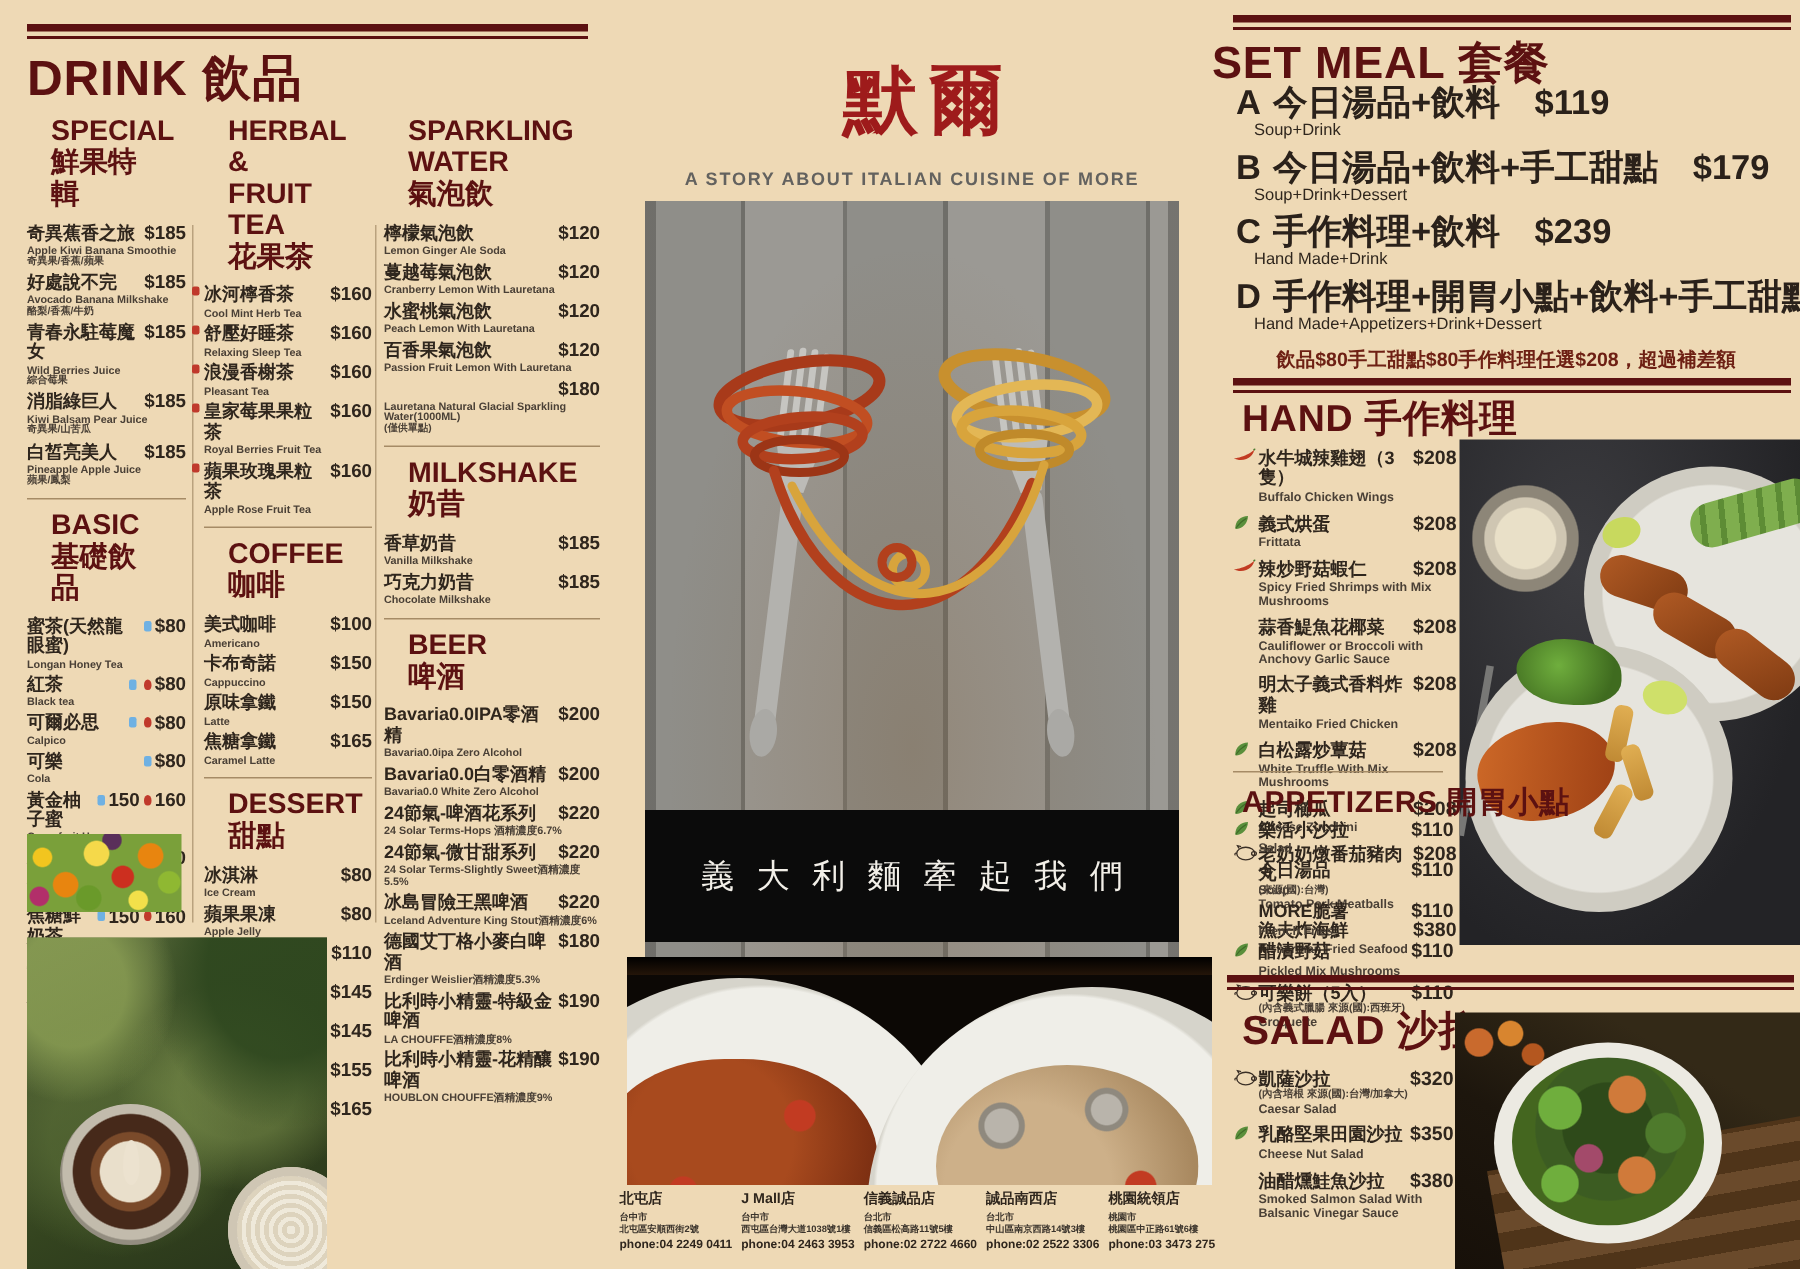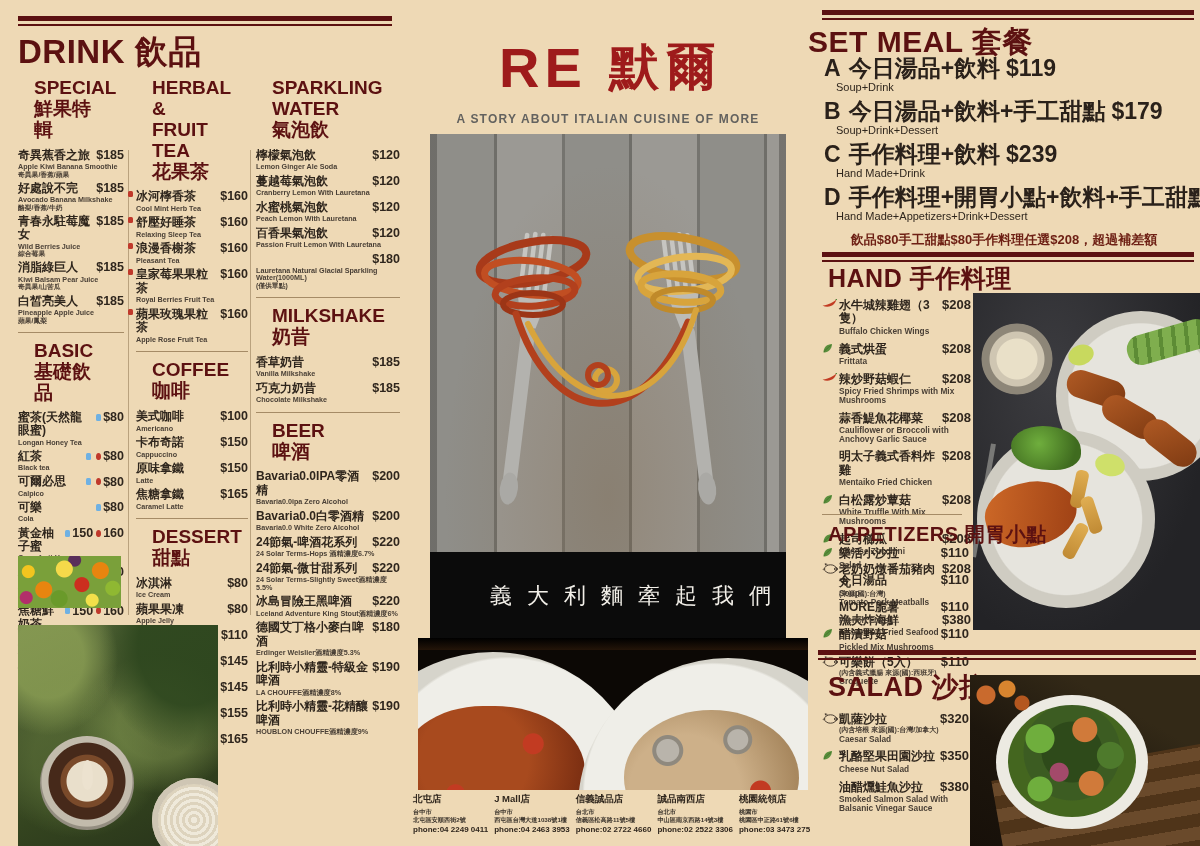--- a/index.html
+++ b/index.html
@@ -62,21 +62,21 @@
   .logo-zh{color:#9e1b1b;font-size:50px;font-weight:bold;letter-spacing:7px;margin-left:22px}
   .tagline{position:absolute;left:0;top:112px;width:100%;text-align:center;font-size:12px;font-weight:bold;color:#63625f;letter-spacing:1.2px}
 
   
   .ph-main{position:absolute;left:22px;top:134px;width:356px;height:506px;overflow:hidden;
     background:
       radial-gradient(ellipse at 50% 72%, rgba(125,95,60,.30), transparent 65%),
       linear-gradient(90deg, rgba(30,28,25,.28) 0 2%, transparent 2% 98%, rgba(30,28,25,.3) 98%),
       repeating-linear-gradient(90deg,#8f8e89 0 64px,#6f6e69 64px 67px,#9b9994 67px 132px,#75746f 132px 135px);}
   .forks{position:absolute;left:0;top:0}
-  .slogan-band{position:absolute;left:0;bottom:0;width:100%;height:88px;background:#0b0b0b;display:flex;align-items:center;justify-content:flex-end}
+  .slogan-band{position:absolute;left:0;bottom:12px;width:100%;height:88px;background:#0b0b0b;display:flex;align-items:center;justify-content:center}
   .slogan{color:#f2efe8;font-size:22px;letter-spacing:15px;padding-left:15px;white-space:nowrap}
 
   
   .ph-dishes{position:absolute;left:10px;top:638px;width:390px;height:152px;background:#0c0805;overflow:hidden}
   .pd-top{position:absolute;left:0;top:0;width:100%;height:12px;background:linear-gradient(#000,#241509)}
   .pd-plate-l{position:absolute;left:-80px;top:14px;width:310px;height:310px;border-radius:50%;background:radial-gradient(circle at 55% 45%, #efeee8 0 55%, #d6d4cb 56% 100%)}
   .pd-food-l{position:absolute;left:62px;top:54px;width:185px;height:135px;border-radius:48% 52% 55% 45%;
     background:radial-gradient(circle at 72% 28%, #c23b22 0 10px, transparent 11px),
                radial-gradient(circle at 30% 65%, #c23b22 0 9px, transparent 10px),
                radial-gradient(circle at 40% 40%, #a84a1e 0 40%, #7c2f12 80%)}
@@ -93,21 +93,21 @@
   .store{flex:1;padding:0 3px}
   .store-name{font-size:9.5px;font-weight:bold;margin-bottom:2px}
   .store-line{font-size:6.2px;font-weight:bold;color:#3a332b;line-height:1.3}
   .store-phone{font-size:8px;font-weight:bold;margin-top:1px;white-space:nowrap}
 
   
   .setmeal{position:absolute;left:16px;top:56px;width:368px}
   .sm{margin-bottom:6px}
   .sm-row{display:flex;align-items:baseline;font-size:23px;font-weight:bold;color:#2a211a;line-height:1.08;white-space:nowrap}
   .sm-letter{margin-right:8px}
-  .sm-price{margin-left:6px}
+  .sm-price{margin-left:23px}
   .sm-en{font-size:11px;font-weight:normal;margin-left:12px;line-height:1.1}
   .sm-note{position:absolute;left:0;right:0;top:231px;text-align:center;font-size:13px;font-weight:bold;color:#6e2014}
 
   .hand-list{position:absolute;left:31px;top:297px;width:132px}
   .app-list{position:absolute;left:31px;top:545px;width:130px}
   .app-list .mi{margin-bottom:2px}
   .salad-list{position:absolute;left:31px;top:711px;width:130px}
 
   
   .ph-hand{position:absolute;left:165px;top:293px;width:227px;height:337px;overflow:hidden;
@@ -853,21 +853,20 @@
 
   <div class="ph-fruit"></div>
   <div class="ph-coffee">
     <div class="cup"></div>
     <div class="seedpot"></div>
   </div>
 </div>
 
 <div id="center" class="panel">
   <div class="logo-row">
-    <span class="logo-re">RE</span>
     <span class="logo-zh">默爾</span>
   </div>
   <div class="tagline">A STORY ABOUT ITALIAN CUISINE OF MORE</div>
 
   <div class="ph-main">
     <svg class="forks" width="356" height="506" viewBox="0 0 356 506">
       <g transform="translate(103,158) rotate(7)">
         <rect x="-15" y="-58" width="4.5" height="60" rx="2" fill="#c6c5c1"></rect>
         <rect x="-7" y="-60" width="4.5" height="62" rx="2" fill="#c6c5c1"></rect>
         <rect x="1" y="-60" width="4.5" height="62" rx="2" fill="#c6c5c1"></rect>

